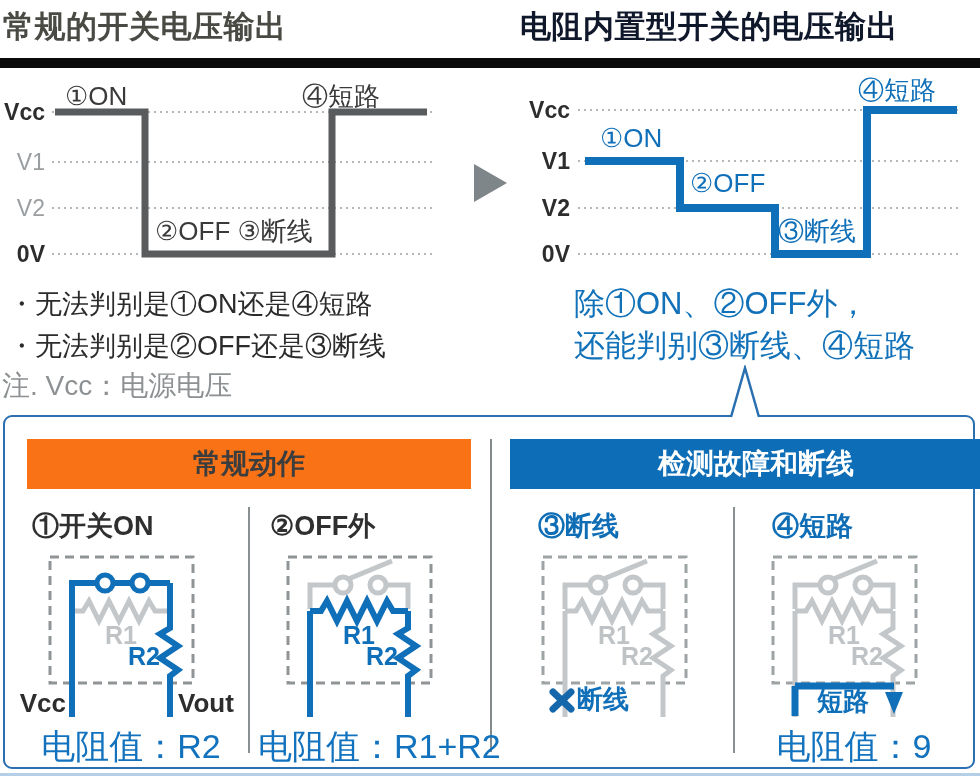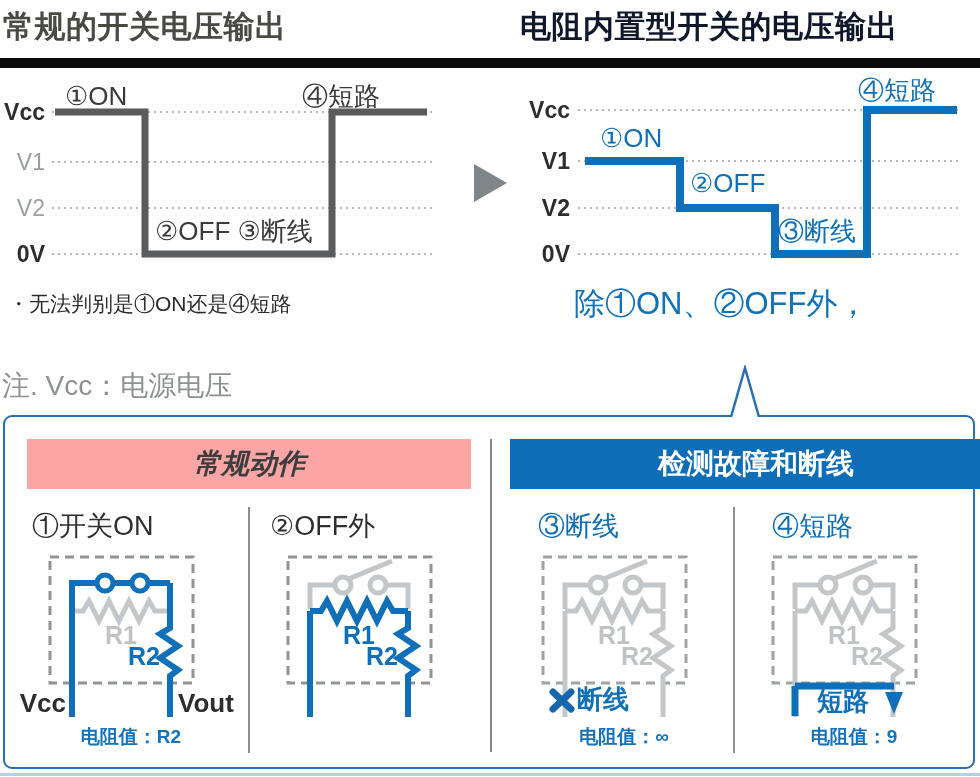--- a/index.html
+++ b/index.html
@@ -20,47 +20,47 @@
   .axis-label.dim { fill:#9a9ea0; font-weight:400; }
   .ann-dark { font-size:26px; fill:#3a3a3a; }
   .ann-blue { font-size:26px; fill:#0f6fb8; font-weight:500; }
 
   .arrow-right {
     left:474px; top:164px; width:0; height:0;
     border-top:19px solid transparent; border-bottom:19px solid transparent;
     border-left:33px solid #7f8689;
   }
 
-  .bullets { left:8px; top:283px; font-size:21px; color:#2b2b2b; line-height:42px; white-space:nowrap; }
+  .bullets { left:8px; top:283px; font-size:27px; color:#2b2b2b; line-height:42px; white-space:nowrap; }
   .footnote { left:2px; top:367px; font-size:28px; color:#8d9193; white-space:nowrap; }
   .right-notes { left:574px; top:283px; font-size:31px; color:#1171b9; line-height:42px; white-space:nowrap; }
 
   .callout { left:725px; top:365px; z-index:5; }
 
   .panel {
     left:3px; top:415px; width:972px; height:354px;
     border:2px solid #2a6fb0; border-radius:9px; background:#fff; z-index:1;
   }
   .panel-header {
     position:absolute; top:22px; height:50px; line-height:50px;
     text-align:center; font-size:28px; font-weight:700;
   }
-  .panel-header.normal { left:22px; width:444px; background:#fca5a5; color:#3b3d3f;font-style:italic; }
+  .panel-header.normal { left:22px; width:444px; background:#f97316; color:#3b3d3f; }
   .panel-header.detect { left:505px; width:492px; background:#0d6db6; color:#ffffff; }
   .vdiv { position:absolute; background:#84898b; width:2px; }
   .vdiv.center { left:485px; top:22px; height:313px; }
   .vdiv.col-a  { left:243px; top:90px; height:246px; background:#8a8f91; }
   .vdiv.col-b  { left:728px; top:90px; height:246px; background:#8a8f91; }
 
-  .circuit-title { position:absolute; top:91px; font-size:27px; font-weight:400; white-space:nowrap; }
+  .circuit-title { position:absolute; top:91px; font-size:27px; font-weight:700; white-space:nowrap; }
   .circuit-title.dark { color:#2f2f2f; }
   .circuit-title.blue { color:#0e6db5; }
   .circuit-svg { position:absolute; top:128px; overflow:visible; }
   .result { position:absolute; top:307px; width:222px; text-align:center;
-            font-size:19px; font-weight:700; color:#1272bd; white-space:nowrap; }
+            font-size:34px; font-weight:400; color:#1272bd; white-space:nowrap; }
 
   .circ-text { font-size:25px; font-weight:600; }
   .pin-text  { font-size:26px; font-weight:600; fill:#2d2d2d; }
   .fault-text{ font-size:26px; font-weight:600; fill:#0f6fb8; }
 
   .bottom-strip { left:0; top:773px; width:980px; height:3px; background:#b5cfe6; }
 </style>
 </head>
 <body>
 
@@ -102,25 +102,27 @@
     <text class="axis-label" x="50" y="192" text-anchor="end">0V</text>
     <path d="M65 91 H160 V138 H255 V184 H347 V40 H437" fill="none" stroke="#0f6fb8" stroke-width="8"></path>
     <text class="ann-blue" x="80" y="77">①ON</text>
     <text class="ann-blue" x="170" y="122">②OFF</text>
     <text class="ann-blue" x="258" y="170">③断线</text>
     <text class="ann-blue" x="338" y="29">④短路</text>
   </svg>
 
   <div class="abs bullets">
     <div>・无法判别是①ON还是④短路</div>
+    <div>・无法判别是②OFF还是③断线</div>
   </div>
   <div class="abs footnote">注. Vcc：电源电压</div>
 
   <div class="abs right-notes">
     <div>除①ON、②OFF外，</div>
+    <div>还能判别③断线、④短路</div>
   </div>
 
   <svg class="abs callout" width="40" height="53" viewBox="0 0 40 53">
     <path d="M6 52 L20 3 L34 52" fill="#ffffff" stroke="#2a6fb0" stroke-width="2.5"></path>
   </svg>
 
   <div class="abs panel">
     <div class="panel-header normal">常规动作</div>
     <div class="panel-header detect">检测故障和断线</div>
     <div class="vdiv center"></div>
@@ -151,20 +153,21 @@
         <path d="M88 35 L134 16"></path>
         <circle cx="85" cy="40" r="8" fill="#ffffff"></circle>
         <circle cx="120" cy="40" r="8" fill="#ffffff"></circle>
       </g>
       <path d="M52 172 V66" fill="none" stroke="#0f6fb8" stroke-width="6"></path>
       <path d="M52 66 H63 L69 56 L79 76 L89 56 L99 76 L109 56 L119 76 L129 56 L135 66 H150" fill="none" stroke="#0f6fb8" stroke-width="6"></path>
       <path d="M150 66 V83 L140 89 L158 101 L140 113 L158 125 L150 131 V172" fill="none" stroke="#0f6fb8" stroke-width="6"></path>
       <text class="circ-text" x="101" y="99" text-anchor="middle" fill="#0f6fb8">R1</text>
       <text class="circ-text" x="124" y="120" text-anchor="middle" fill="#0f6fb8">R2</text>
     </svg>
+    <div class="result" style="left:253px;width:232px">电阻值：R1+R2</div>
 
     <div class="circuit-title blue" style="left:533px">③断线</div>
     <svg class="circuit-svg" style="left:508px" width="230" height="230" viewBox="0 0 230 230">
       <rect x="30" y="12" width="143" height="126" fill="none" stroke="#9ea3a5" stroke-width="3" stroke-dasharray="9 6"></rect>
       <g fill="none" stroke="#c3c7c9" stroke-width="5">
         <path d="M52 64 V40 H76"></path>
         <path d="M129 40 H150 V64"></path>
         <path d="M88 35 L134 16"></path>
         <circle cx="85" cy="40" r="8" fill="#ffffff"></circle>
         <circle cx="120" cy="40" r="8" fill="#ffffff"></circle>
@@ -173,21 +176,20 @@
         <path d="M150 66 V83 L140 89 L158 101 L140 113 L158 125 L150 131 V172"></path>
       </g>
       <text class="circ-text" x="101" y="99" text-anchor="middle" fill="#bfc3c5">R1</text>
       <text class="circ-text" x="124" y="120" text-anchor="middle" fill="#bfc3c5">R2</text>
       <g stroke="#1467ab" stroke-width="7" stroke-linecap="round">
         <path d="M40 147 L58 164"></path>
         <path d="M58 147 L40 164"></path>
       </g>
       <text class="fault-text" x="64" y="163" text-anchor="start">断线</text>
     </svg>
-    <div class="result" style="left:508px">电阻值：∞</div>
 
     <div class="circuit-title blue" style="left:767px">④短路</div>
     <svg class="circuit-svg" style="left:738px" width="230" height="230" viewBox="0 0 230 230">
       <rect x="30" y="12" width="143" height="126" fill="none" stroke="#9ea3a5" stroke-width="3" stroke-dasharray="9 6"></rect>
       <g fill="none" stroke="#c3c7c9" stroke-width="5">
         <path d="M52 64 V40 H76"></path>
         <path d="M129 40 H150 V64"></path>
         <path d="M88 35 L134 16"></path>
         <circle cx="85" cy="40" r="8" fill="#ffffff"></circle>
         <circle cx="120" cy="40" r="8" fill="#ffffff"></circle>

